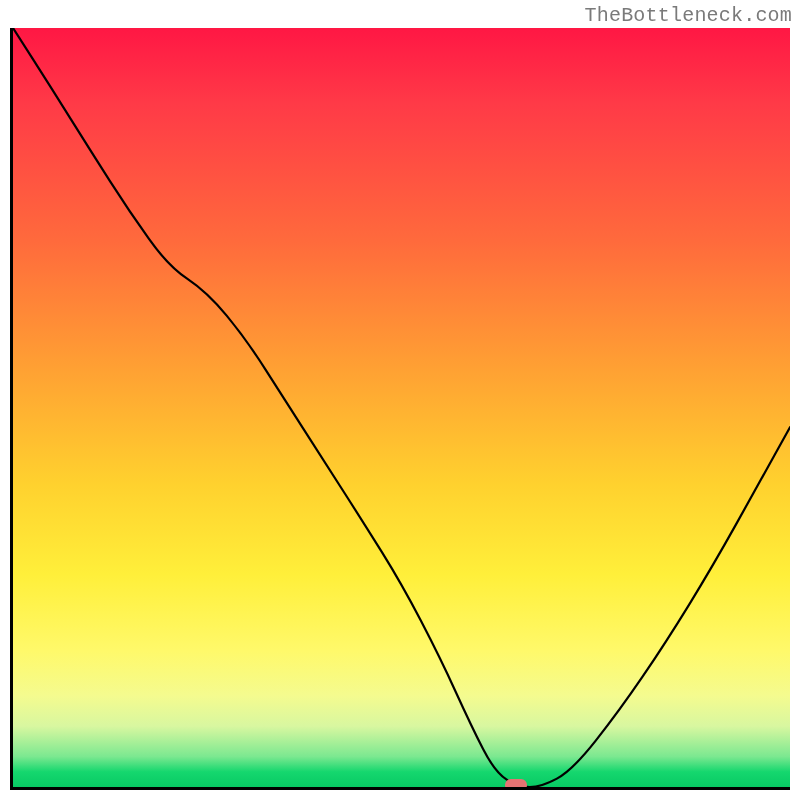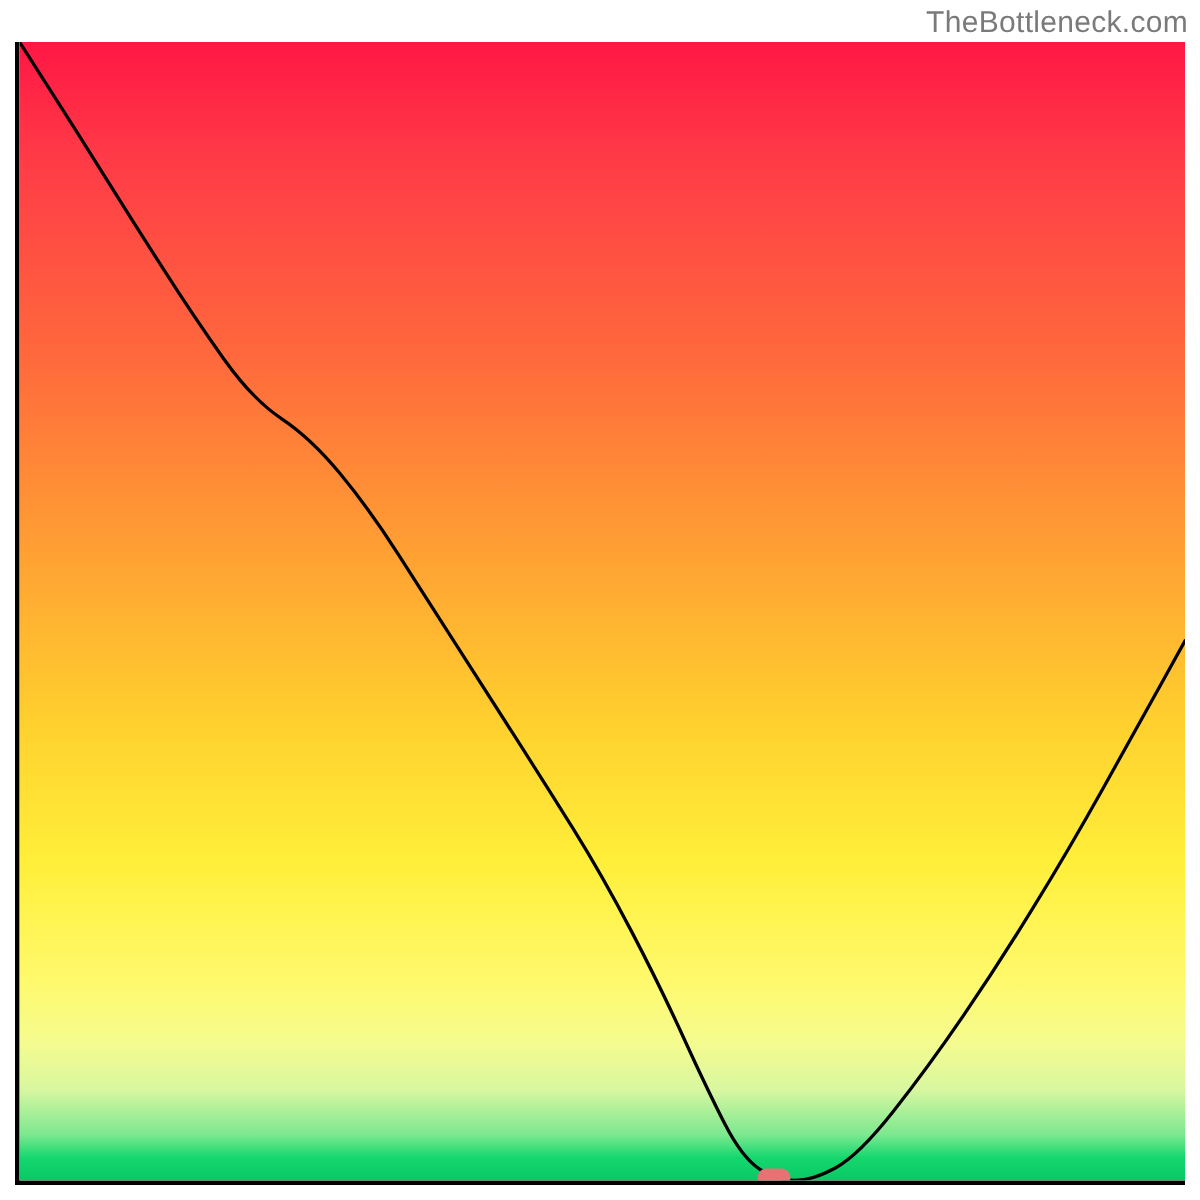--- a/index.html
+++ b/index.html
@@ -9,20 +9,21 @@
     height: 800px;
     overflow: hidden;
     font-family: Arial, Helvetica, sans-serif;
     background: #ffffff;
   }
   .frame {
     position: relative;
     width: 800px;
     height: 800px;
     background: #ffffff;
+    font-family: Liberation Mono, monospace;
   }
   .plot-area {
     position: absolute;
     left: 10px;
     top: 28px;
     width: 780px;
     height: 762px;
     border-left: 3px solid #000;
     border-bottom: 3px solid #000;
     box-sizing: border-box;

